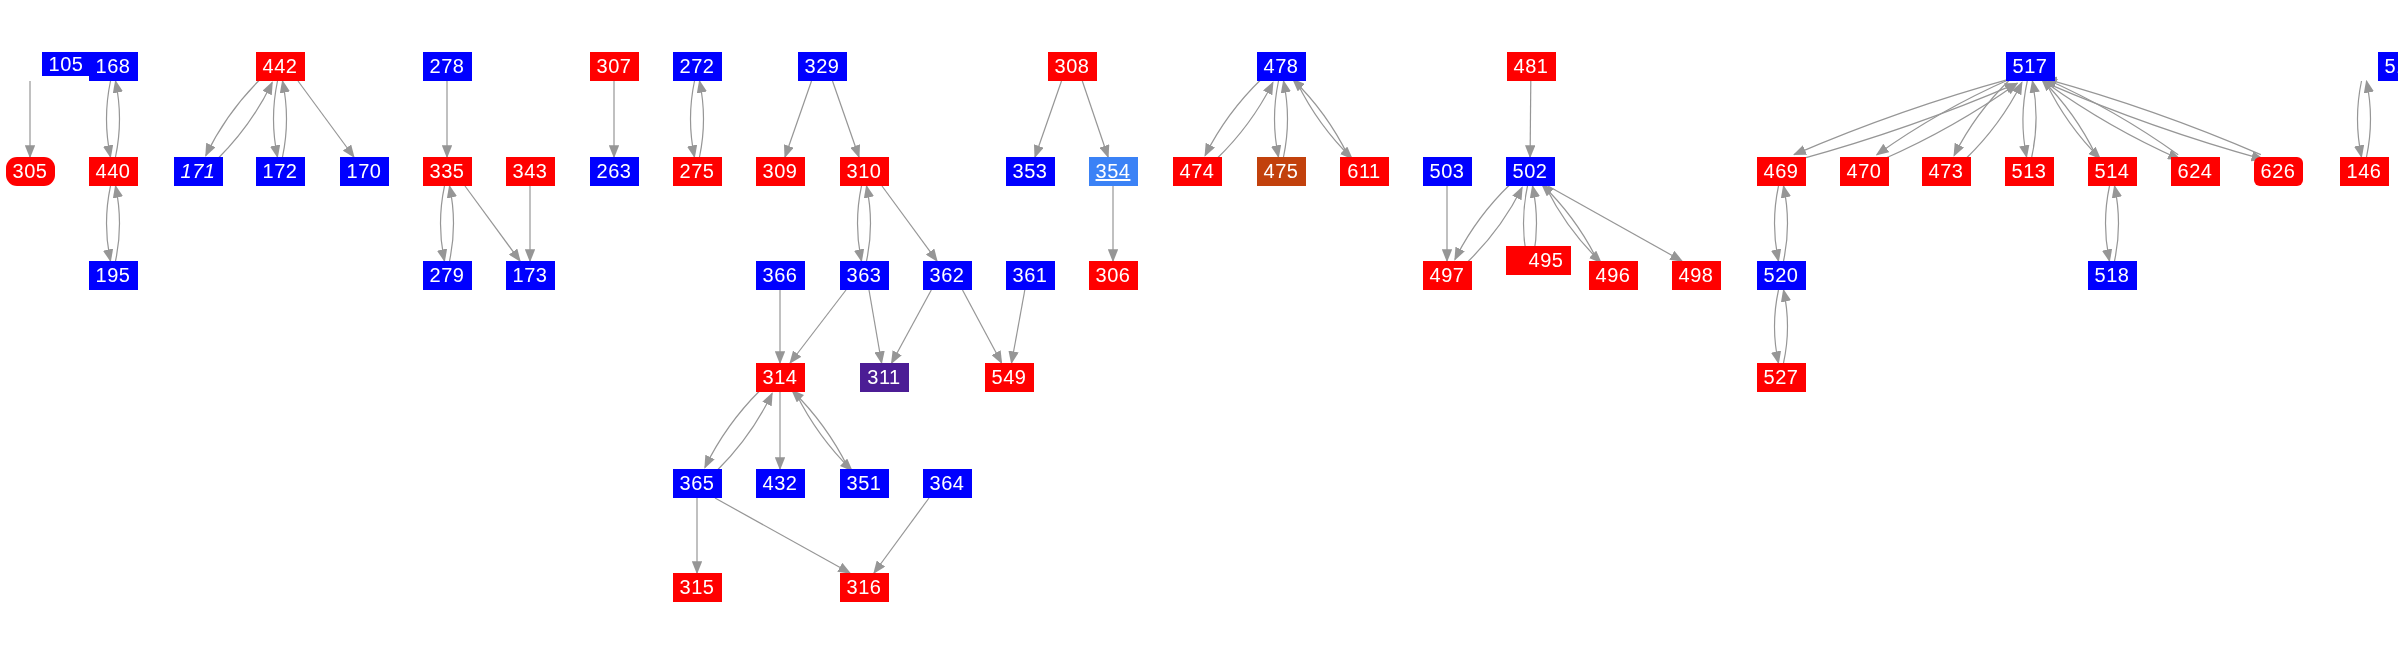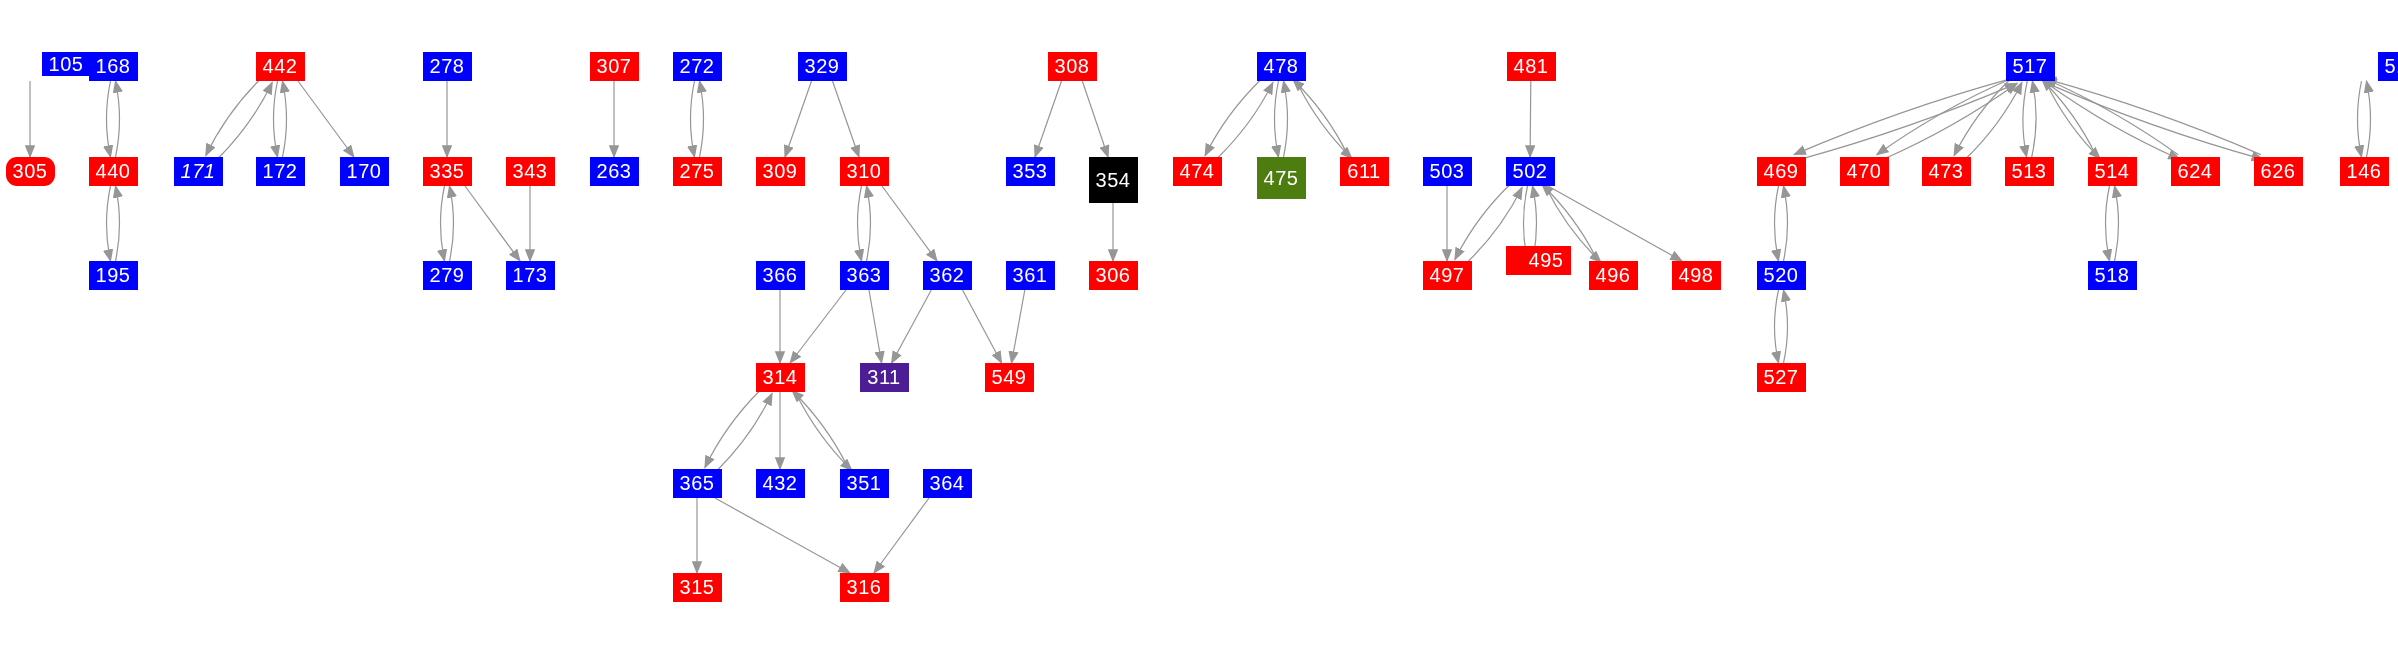--- a/index.html
+++ b/index.html
@@ -133,33 +133,33 @@
       <div class="node" style="left: 173.5px; top: 157px; width: 49px; height: 29px; background: rgb(0, 0, 255); color: rgb(255, 255, 255); font-style: italic;">171</div>
       <div class="node" style="left: 255.5px; top: 157px; width: 49px; height: 29px; background: rgb(0, 0, 255); color: rgb(255, 255, 255);">172</div>
       <div class="node" style="left: 339.5px; top: 157px; width: 49px; height: 29px; background: rgb(0, 0, 255); color: rgb(255, 255, 255);">170</div>
       <div class="node" style="left: 422.5px; top: 157px; width: 49px; height: 29px; background: rgb(255, 0, 0); color: rgb(255, 255, 255);">335</div>
       <div class="node" style="left: 505.5px; top: 157px; width: 49px; height: 29px; background: rgb(255, 0, 0); color: rgb(255, 255, 255);">343</div>
       <div class="node" style="left: 589.5px; top: 157px; width: 49px; height: 29px; background: rgb(0, 0, 255); color: rgb(255, 255, 255);">263</div>
       <div class="node" style="left: 672.5px; top: 157px; width: 49px; height: 29px; background: rgb(255, 0, 0); color: rgb(255, 255, 255);">275</div>
       <div class="node" style="left: 755.5px; top: 157px; width: 49px; height: 29px; background: rgb(255, 0, 0); color: rgb(255, 255, 255);">309</div>
       <div class="node" style="left: 839.5px; top: 157px; width: 49px; height: 29px; background: rgb(255, 0, 0); color: rgb(255, 255, 255);">310</div>
       <div class="node" style="left: 1005.5px; top: 157px; width: 49px; height: 29px; background: rgb(0, 0, 255); color: rgb(255, 255, 255);">353</div>
-      <div class="node" style="left: 1088.5px; top: 157px; width: 49px; height: 46px; background: #000000; color: rgb(255, 255, 255);">354</div>
+      <div class="node" style="left: 1088.5px; top: 157px; width: 49px; height: 29px; background: #3b82f6; color: rgb(255, 255, 255); text-decoration: underline;">354</div>
       <div class="node" style="left: 1172.5px; top: 157px; width: 49px; height: 29px; background: rgb(255, 0, 0); color: rgb(255, 255, 255);">474</div>
-      <div class="node" style="left: 1256.5px; top: 157px; width: 49px; height: 42px; background: #4d7c0f; color: rgb(255, 255, 255);">475</div>
+      <div class="node" style="left: 1256.5px; top: 157px; width: 49px; height: 29px; background: #c2410c; color: rgb(255, 255, 255);">475</div>
       <div class="node" style="left: 1339.5px; top: 157px; width: 49px; height: 29px; background: rgb(255, 0, 0); color: rgb(255, 255, 255);">611</div>
       <div class="node" style="left: 1422.5px; top: 157px; width: 49px; height: 29px; background: rgb(0, 0, 255); color: rgb(255, 255, 255);">503</div>
       <div class="node" style="left: 1505.5px; top: 157px; width: 49px; height: 29px; background: rgb(0, 0, 255); color: rgb(255, 255, 255);">502</div>
       <div class="node" style="left: 1756.5px; top: 157px; width: 49px; height: 29px; background: rgb(255, 0, 0); color: rgb(255, 255, 255);">469</div>
       <div class="node" style="left: 1839.5px; top: 157px; width: 49px; height: 29px; background: rgb(255, 0, 0); color: rgb(255, 255, 255);">470</div>
       <div class="node" style="left: 1921.5px; top: 157px; width: 49px; height: 29px; background: rgb(255, 0, 0); color: rgb(255, 255, 255);">473</div>
       <div class="node" style="left: 2004.5px; top: 157px; width: 49px; height: 29px; background: rgb(255, 0, 0); color: rgb(255, 255, 255);">513</div>
       <div class="node" style="left: 2087.5px; top: 157px; width: 49px; height: 29px; background: rgb(255, 0, 0); color: rgb(255, 255, 255);">514</div>
       <div class="node" style="left: 2170.5px; top: 157px; width: 49px; height: 29px; background: rgb(255, 0, 0); color: rgb(255, 255, 255);">624</div>
-      <div class="node" style="left: 2253.5px; top: 157px; width: 49px; height: 29px; background: rgb(255, 0, 0); color: rgb(255, 255, 255);">626</div>
+      <div class="node" style="left: 2253.5px; top: 157px; width: 49px; height: 29px; background: rgb(255, 0, 0); color: rgb(255, 255, 255); border-radius: 6px;">626</div>
       <div class="node" style="left: 2339.5px; top: 157px; width: 49px; height: 29px; background: rgb(255, 0, 0); color: rgb(255, 255, 255);">146</div>
       <div class="node" style="left: 88.5px; top: 261px; width: 49px; height: 29px; background: rgb(0, 0, 255); color: rgb(255, 255, 255);">195</div>
       <div class="node" style="left: 422.5px; top: 261px; width: 49px; height: 29px; background: rgb(0, 0, 255); color: rgb(255, 255, 255);">279</div>
       <div class="node" style="left: 505.5px; top: 261px; width: 49px; height: 29px; background: rgb(0, 0, 255); color: rgb(255, 255, 255);">173</div>
       <div class="node" style="left: 755.5px; top: 261px; width: 49px; height: 29px; background: rgb(0, 0, 255); color: rgb(255, 255, 255);">366</div>
       <div class="node" style="left: 839.5px; top: 261px; width: 49px; height: 29px; background: rgb(0, 0, 255); color: rgb(255, 255, 255);">363</div>
       <div class="node" style="left: 922.5px; top: 261px; width: 49px; height: 29px; background: rgb(0, 0, 255); color: rgb(255, 255, 255);">362</div>
       <div class="node" style="left: 1005.5px; top: 261px; width: 49px; height: 29px; background: rgb(0, 0, 255); color: rgb(255, 255, 255);">361</div>
       <div class="node" style="left: 1088.5px; top: 261px; width: 49px; height: 29px; background: rgb(255, 0, 0); color: rgb(255, 255, 255);">306</div>
       <div class="node" style="left: 1422.5px; top: 261px; width: 49px; height: 29px; background: rgb(255, 0, 0); color: rgb(255, 255, 255);">497</div>

